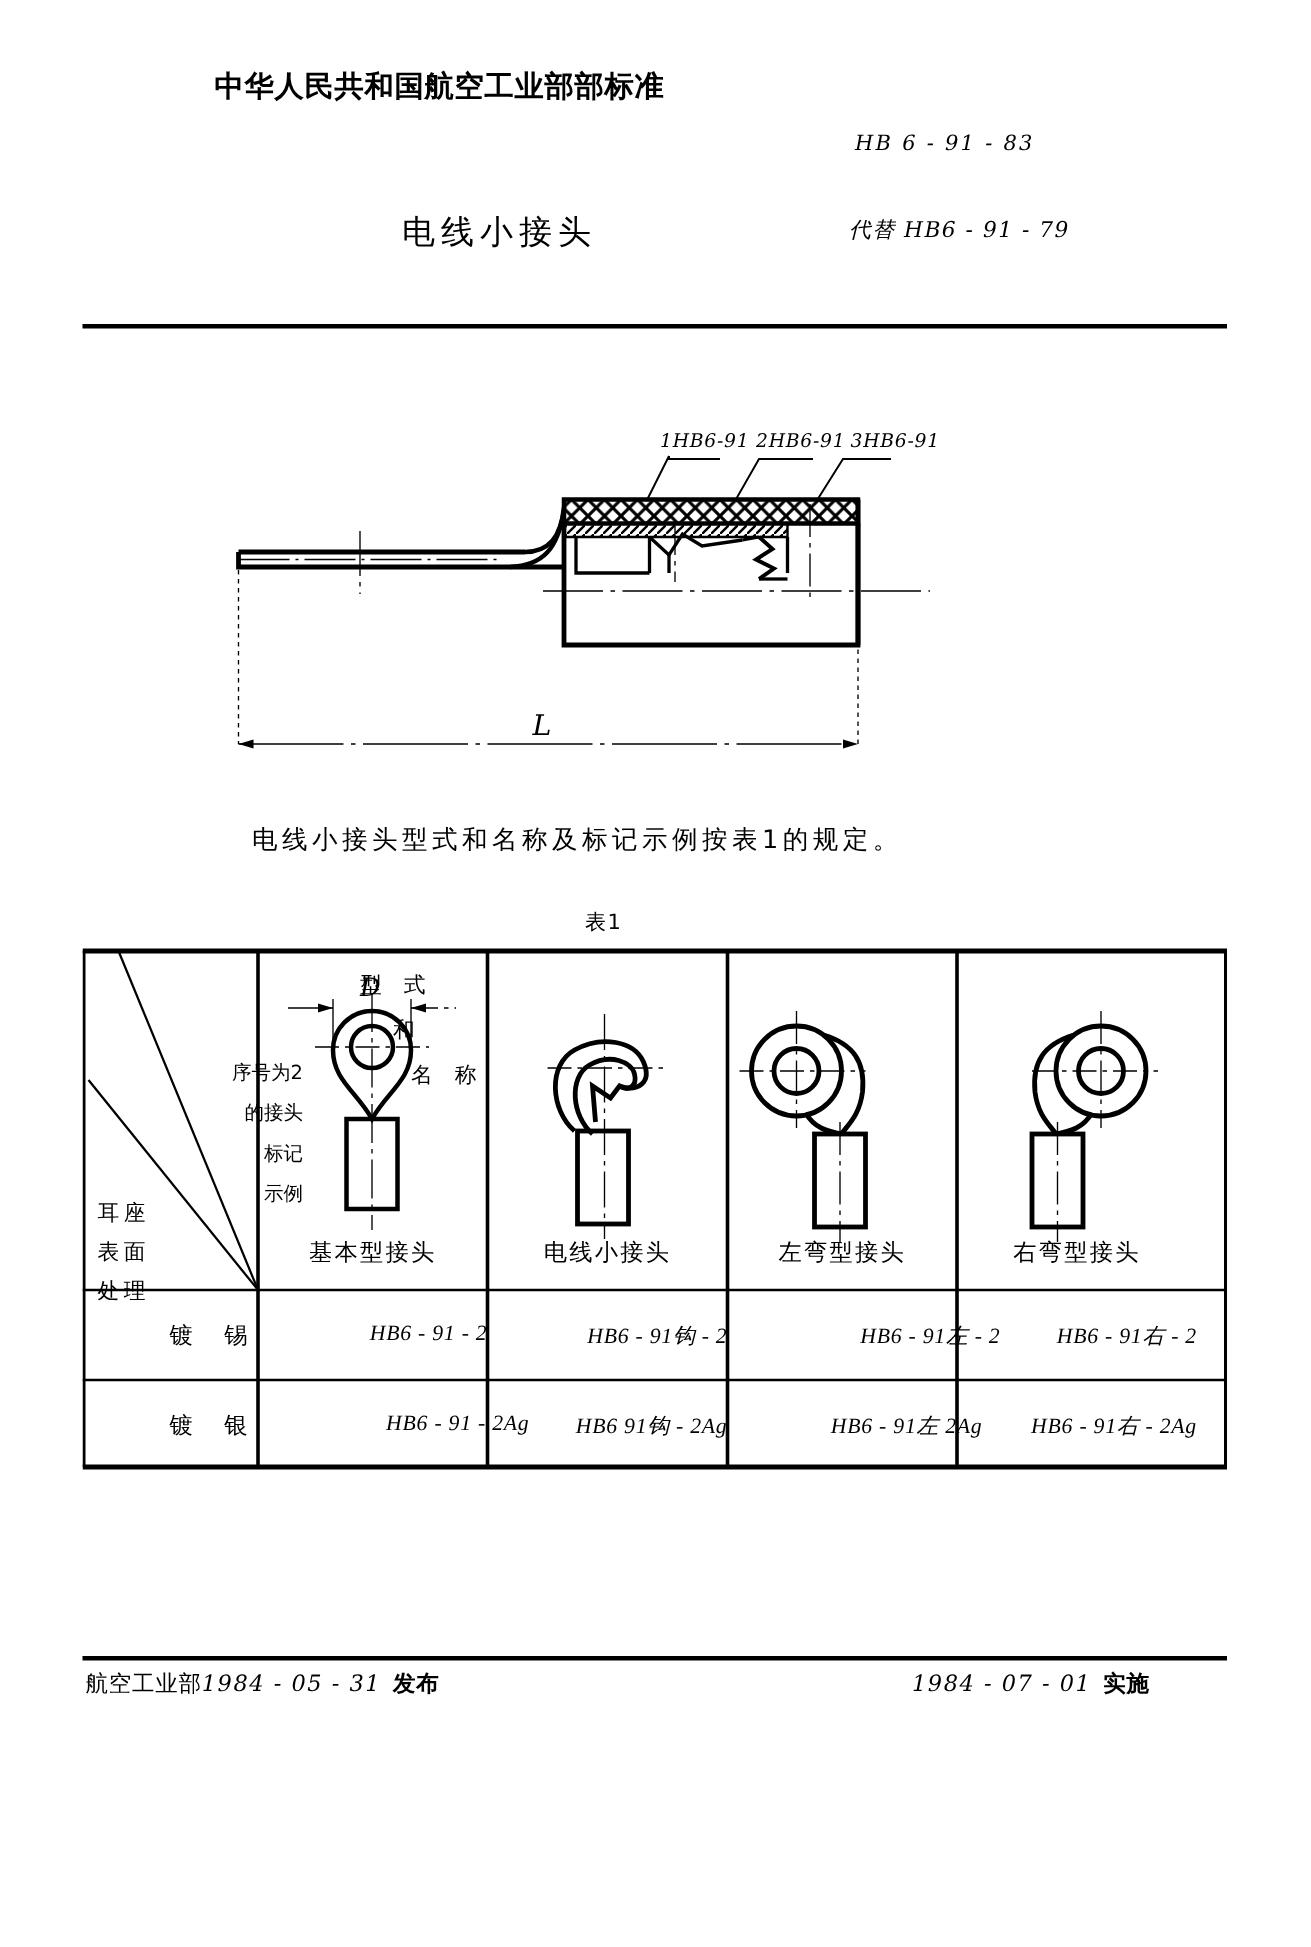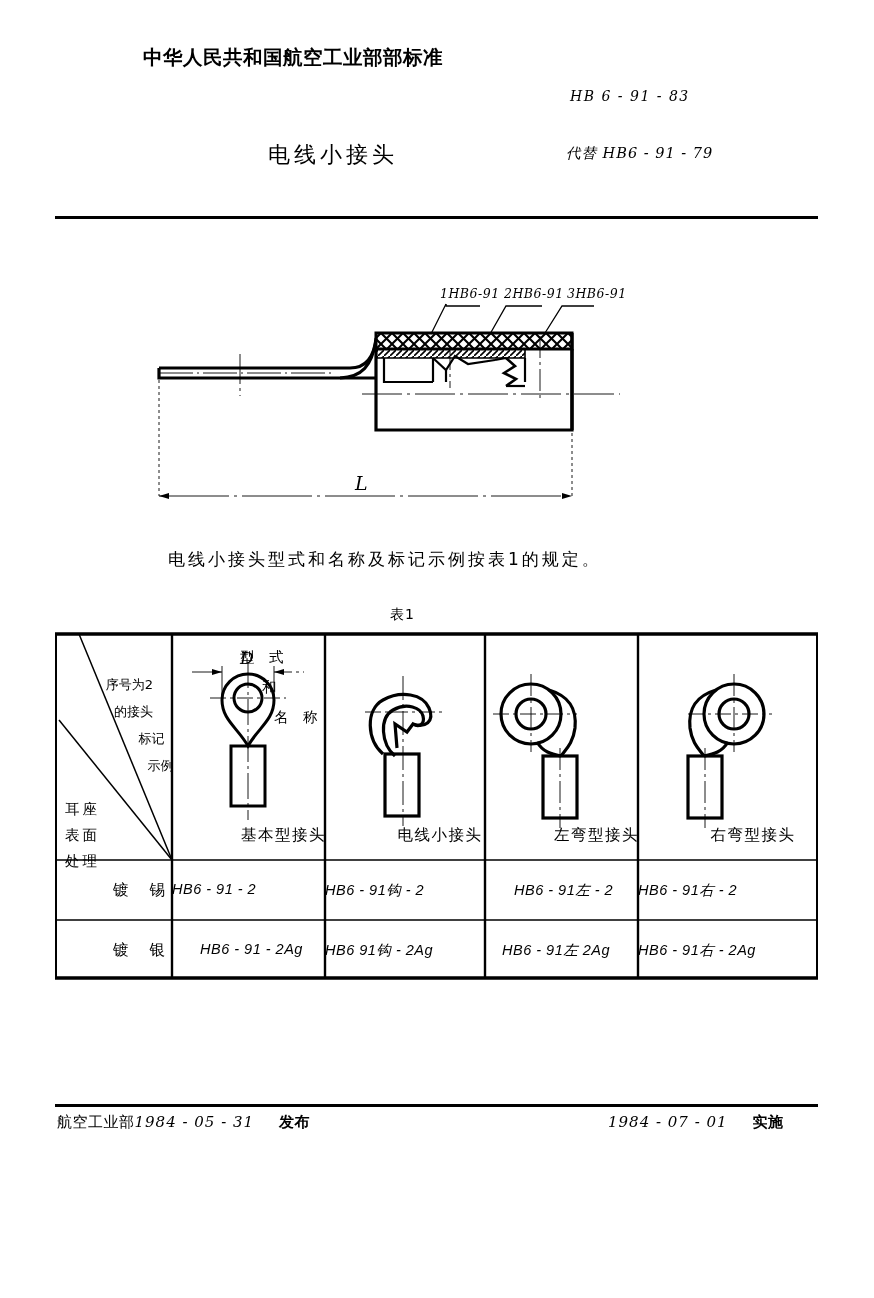--- a/index.html
+++ b/index.html
@@ -126,25 +126,25 @@
     top: 10px;
     width: 86px;
     font-size: 14.5px;
     line-height: 30px;
     letter-spacing: 5px;
     text-align: left;
   }
   .hdr-marking {
     position: absolute;
     left: 2px;
-    top: 39px;
+    top: 70px;
     width: 145px;
     font-size: 13px;
     line-height: 27px;
-    text-align: center;
+    text-align: right;
   }
   .hdr-marking div { white-space: nowrap; }
   .hdr-marking .l1 { padding-left: 0px; }
   .hdr-marking .l2 { padding-left: 8px; }
   .hdr-marking .l3 { padding-left: 44px; }
   .hdr-marking .l4 { padding-left: 62px; }
   .hdr-surface {
     position: absolute;
     left: 10px;
     top: 164px;
@@ -155,29 +155,28 @@
     text-align: left;
   }
 
   .type-label {
     position: absolute;
     top: 193px;
     font-size: 15.5px;
     letter-spacing: 1.5px;
     text-align: center;
     white-space: nowrap;
-    padding-left: 35px;
   }
   .cell-text {
     position: absolute;
     font-size: 14.5px;
     letter-spacing: 0.5px;
-    text-align: left;
-    white-space: nowrap;
-    font-family: Liberation Sans, sans-serif;
+    text-align: right;
+    white-space: nowrap;
+    font-family: Liberation Serif, serif;
     font-style: italic;
   }
   .row-head {
     position: absolute;
     left: 18px;
     width: 140px;
     font-size: 15.5px;
     letter-spacing: 8px;
     text-align: center;
     white-space: nowrap;
@@ -201,21 +200,21 @@
     top: 1113px;
     font-size: 15px;
     letter-spacing: 0.5px;
     white-space: nowrap;
   }
   .foot-left .num, .foot-right .num {
     font-family: "DejaVu Serif", "Liberation Serif", serif;
     font-style: italic;
     letter-spacing: 1px;
   }
-  .foot-left .word, .foot-right .word { font-weight: bold; margin-left: 25px; }
+  .foot-left .word, .foot-right .word { font-weight: bold; margin-left: 8px; }
 </style>
 </head>
 <body>
 
 <div class="page">
 
   <div class="dept-title">中华人民共和国航空工业部部标准</div>
   <div class="std-code">HB 6 - 91 - 83</div>
   <div class="doc-title">电线小接头</div>
   <div class="replaces">代替 HB6 - 91 - 79</div>

